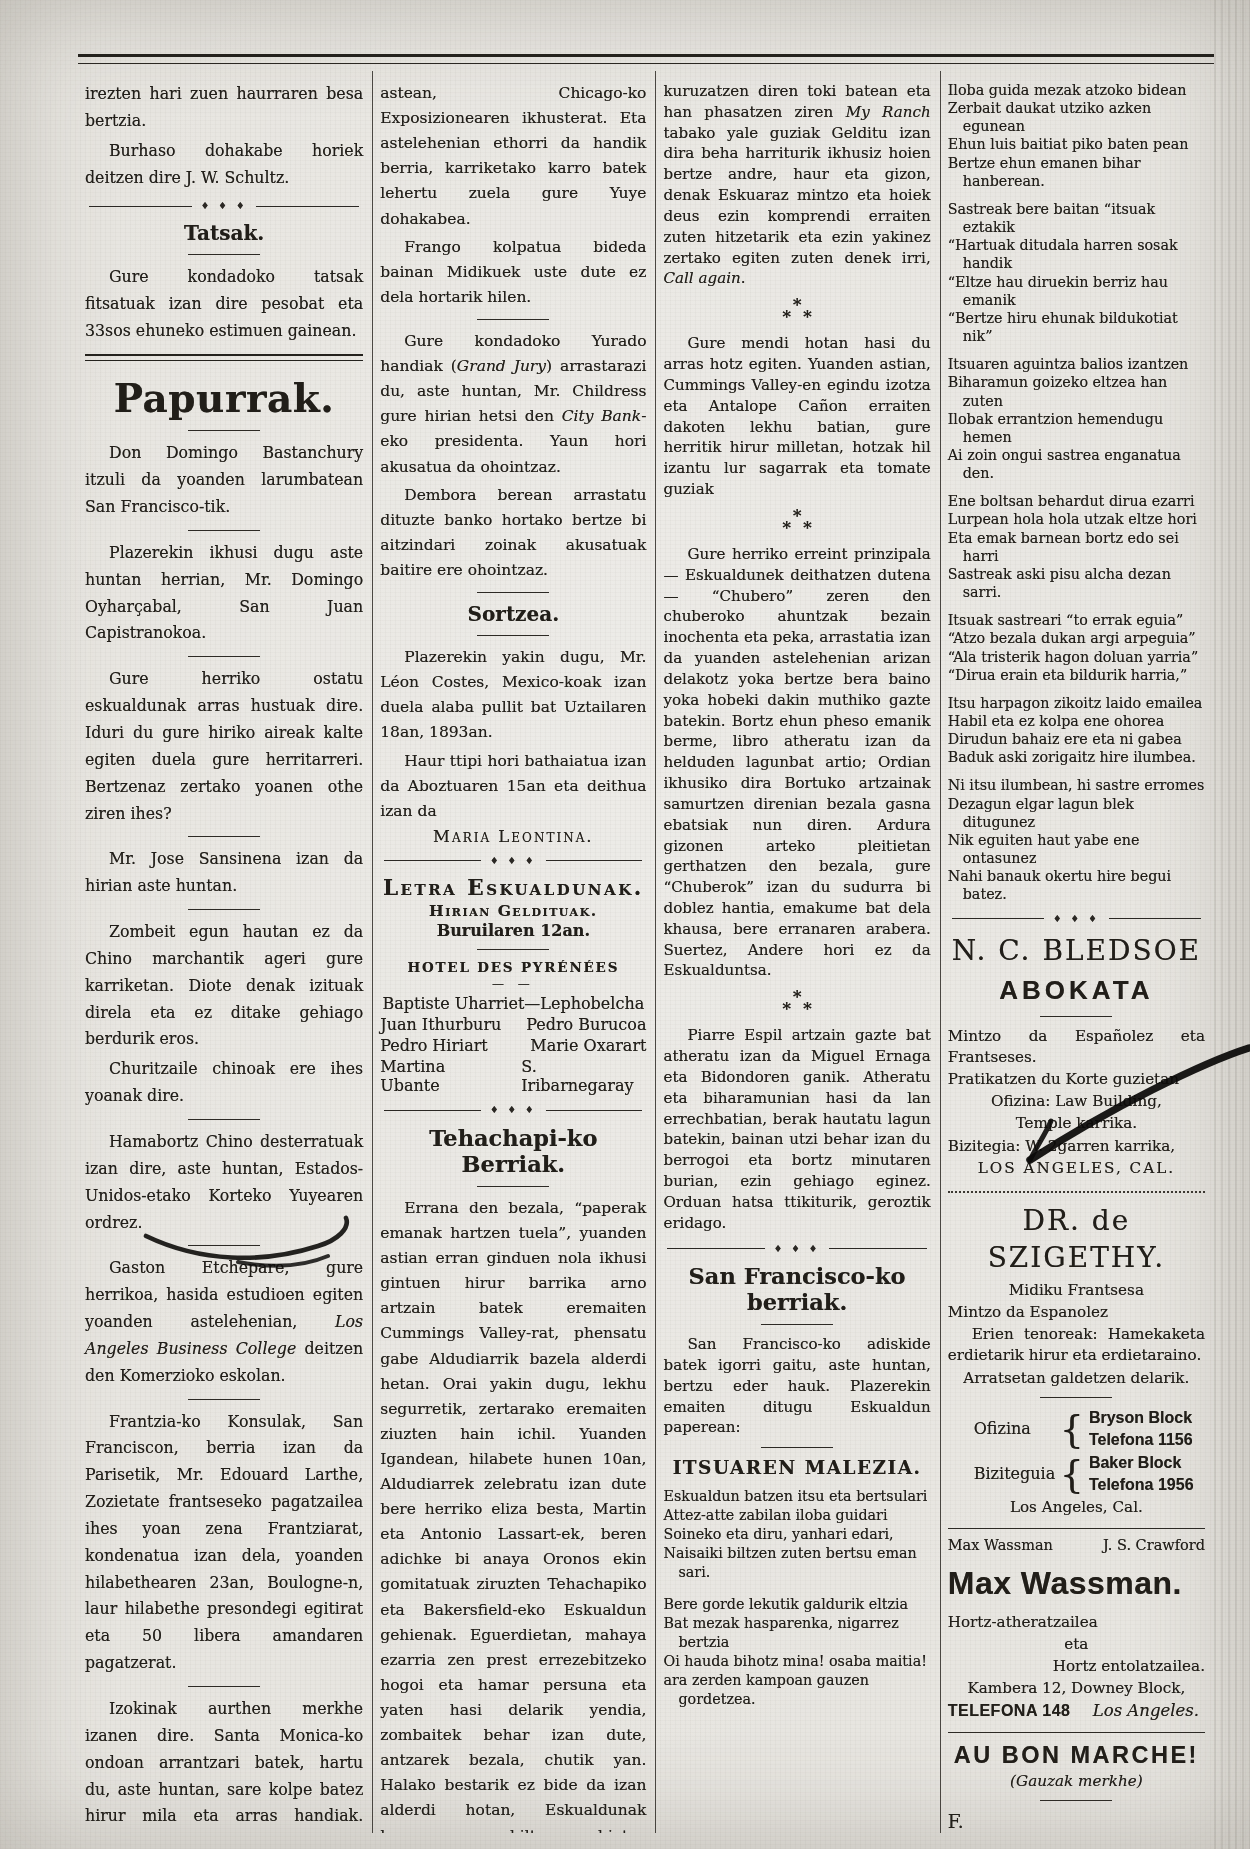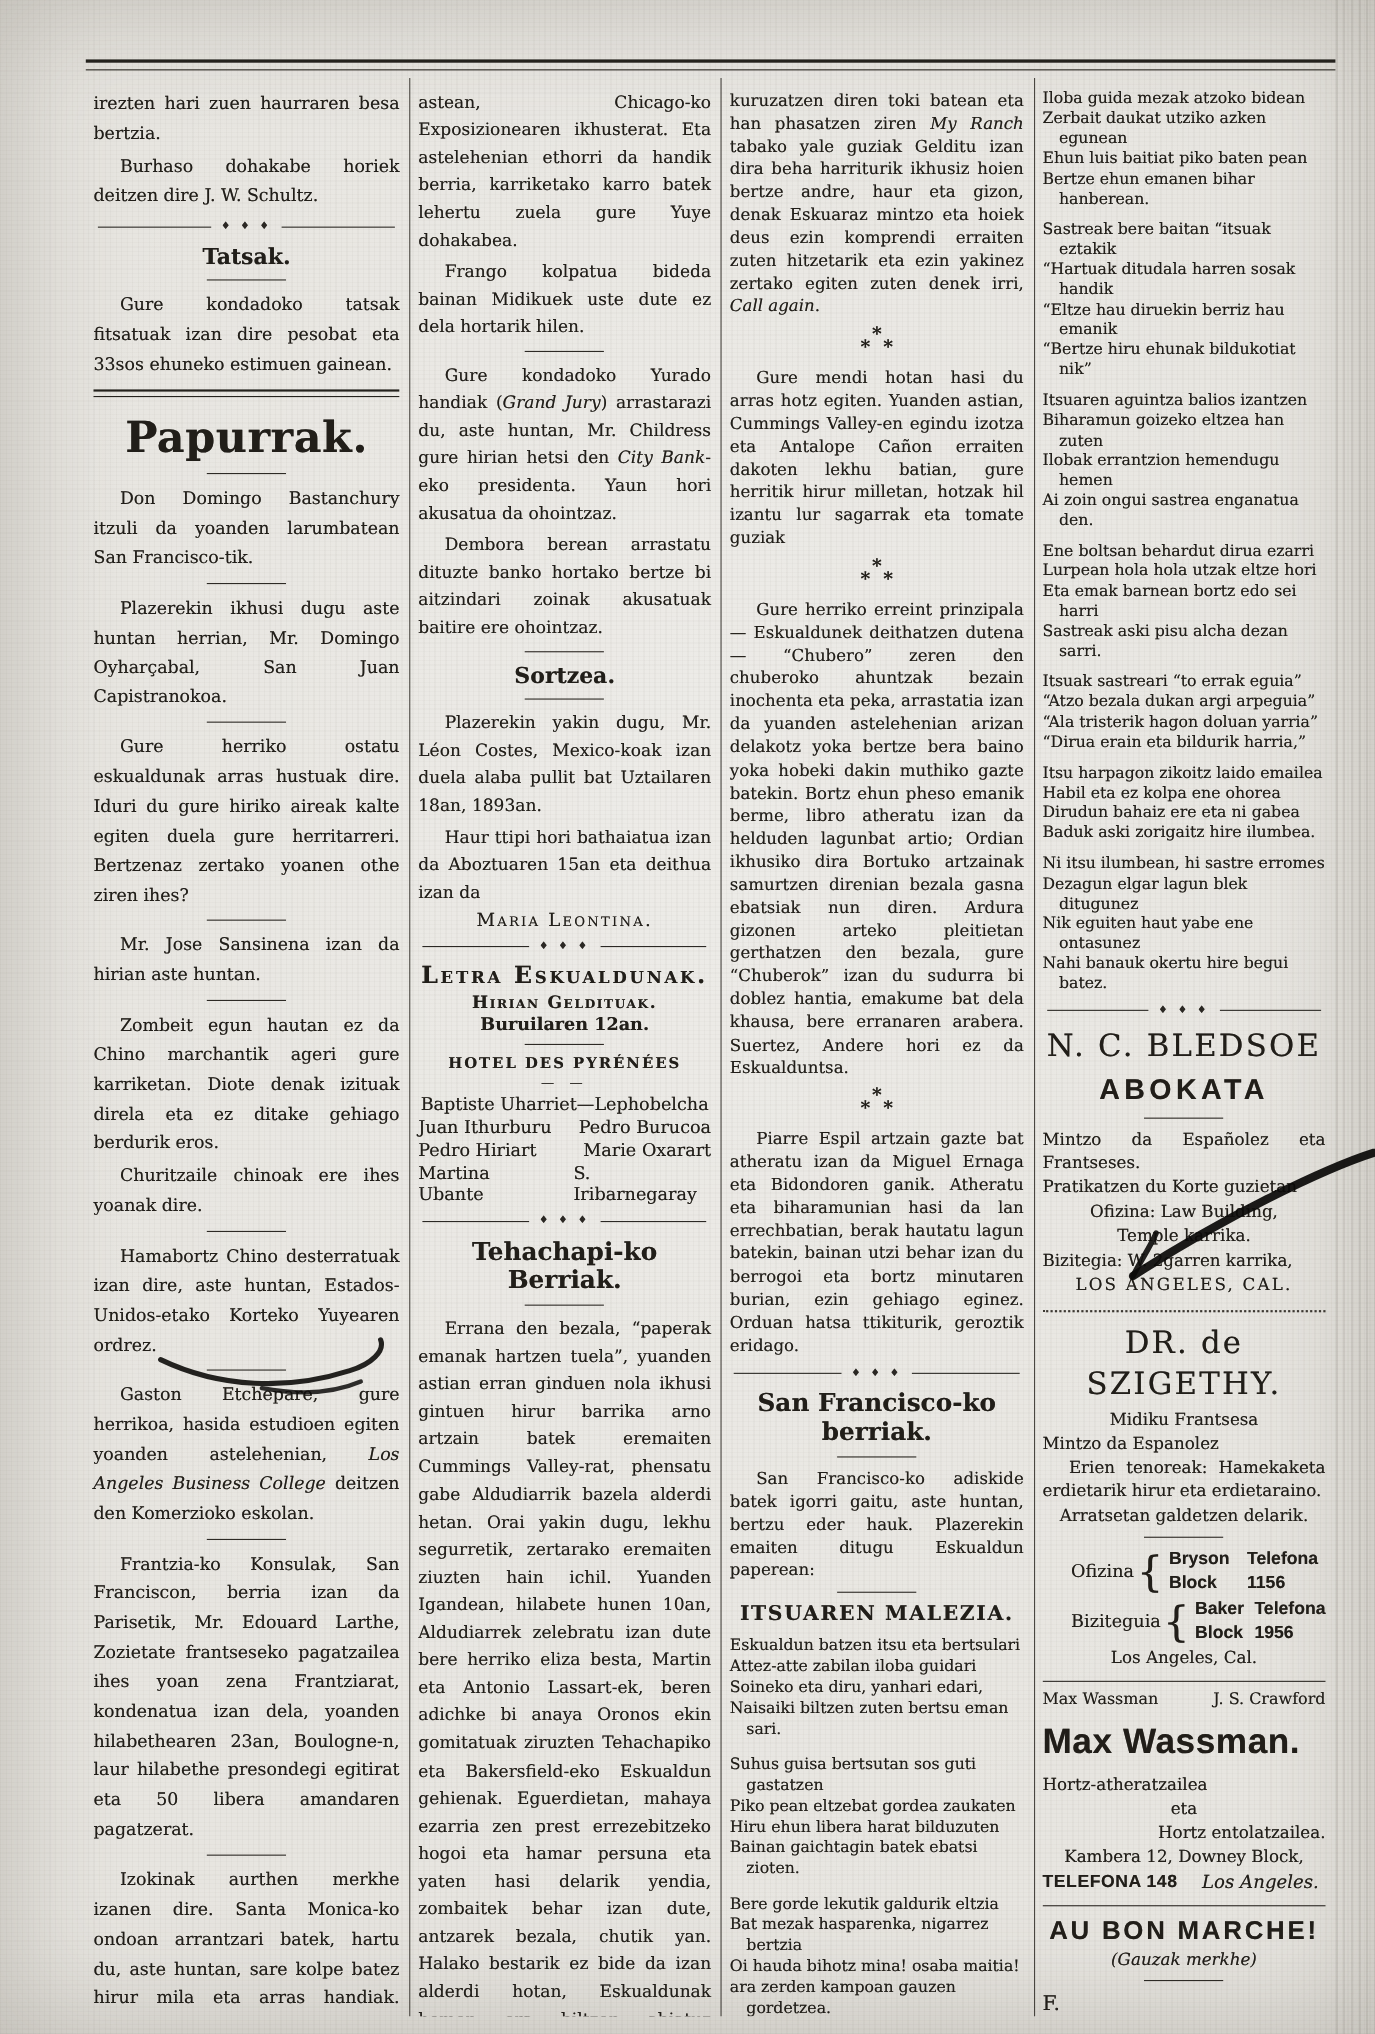--- a/index.html
+++ b/index.html
@@ -59,21 +59,21 @@
   .c4 .verse{font-size:14.3px;line-height:1.27;margin-bottom:10px;}
   .vline{display:block;padding-left:15px;text-indent:-15px;}
   
   .two{display:flex;justify-content:space-between;margin:0 0 2px;gap:19px;}
   .twosm .tl,.twosm .tr{font-size:14.5px;}
   .telrow .tl{font-family:"Liberation Sans",sans-serif;font-weight:700;font-size:16px;letter-spacing:.5px;}
   .telrow .tr{font-style:italic;font-size:16.5px;padding-right:6px;}
   .brace{display:flex;align-items:center;margin:2px 0 2px 26px;}
   .blabel{font-size:16px;width:84px;}
   .bglyph{font-size:38px;font-weight:400;line-height:.9;margin:0 5px 0 2px;}
-  .bstack{display:flex;}
+  .bstack{display:flex;flex-direction:column;}
   .bstack .b{font-family:"Liberation Sans",sans-serif;font-weight:700;font-size:16px;line-height:1.35;}
   
   .adname{font-size:28px;text-align:center;letter-spacing:2px;margin:10px 0 3px;text-indent:0;}
   .adbold{font-family:"Liberation Sans",sans-serif;font-weight:700;font-size:26px;text-align:center;letter-spacing:4px;margin:1px 0 2px;}
   .adbig{font-family:"Liberation Sans",sans-serif;font-weight:700;font-size:32px;letter-spacing:.5px;margin:7px 0 8px;text-indent:0;}
   .aubon{font-family:"Liberation Sans",sans-serif;font-weight:700;font-size:23.5px;text-align:center;letter-spacing:2.5px;margin:6px 0 0;}
   .ctr{text-align:center;margin:0 0 2px;text-indent:0;}
   .it{font-style:italic;}
   .sp{letter-spacing:2px;}
   .lft{text-align:left;margin:0 0 2px;}
@@ -180,26 +180,20 @@
           <p class="p">San Francisco-ko adiskide batek igorri gaitu, aste huntan, bertzu eder hauk. Plazerekin emaiten ditugu Eskualdun paperean:</p>
           <div class="rule"></div>
           <p class="capsmed">ITSUAREN MALEZIA.</p>
           <div class="verse">
             <span class="vline">Eskualdun batzen itsu eta bertsulari</span>
             <span class="vline">Attez-atte zabilan iloba guidari</span>
             <span class="vline">Soineko eta diru, yanhari edari,</span>
             <span class="vline">Naisaiki biltzen zuten bertsu eman sari.</span>
           </div>
           <div class="verse">
-            <span class="vline">Suhus guisa bertsutan sos guti gastatzen</span>
-            <span class="vline">Piko pean eltzebat gordea zaukaten</span>
-            <span class="vline">Hiru ehun libera harat bilduzuten</span>
-            <span class="vline">Bainan gaichtagin batek ebatsi zioten.</span>
-          </div>
-          <div class="verse">
             <span class="vline">Bere gorde lekutik galdurik eltzia</span>
             <span class="vline">Bat mezak hasparenka, nigarrez bertzia</span>
             <span class="vline">Oi hauda bihotz mina! osaba maitia!</span>
             <span class="vline">ara zerden kampoan gauzen gordetzea.</span>
           </div>
         </div>
       <div class="colrule"></div>
       <div class="col c4">
           <div class="verse">
             <span class="vline">Iloba guida mezak atzoko bidean</span>

